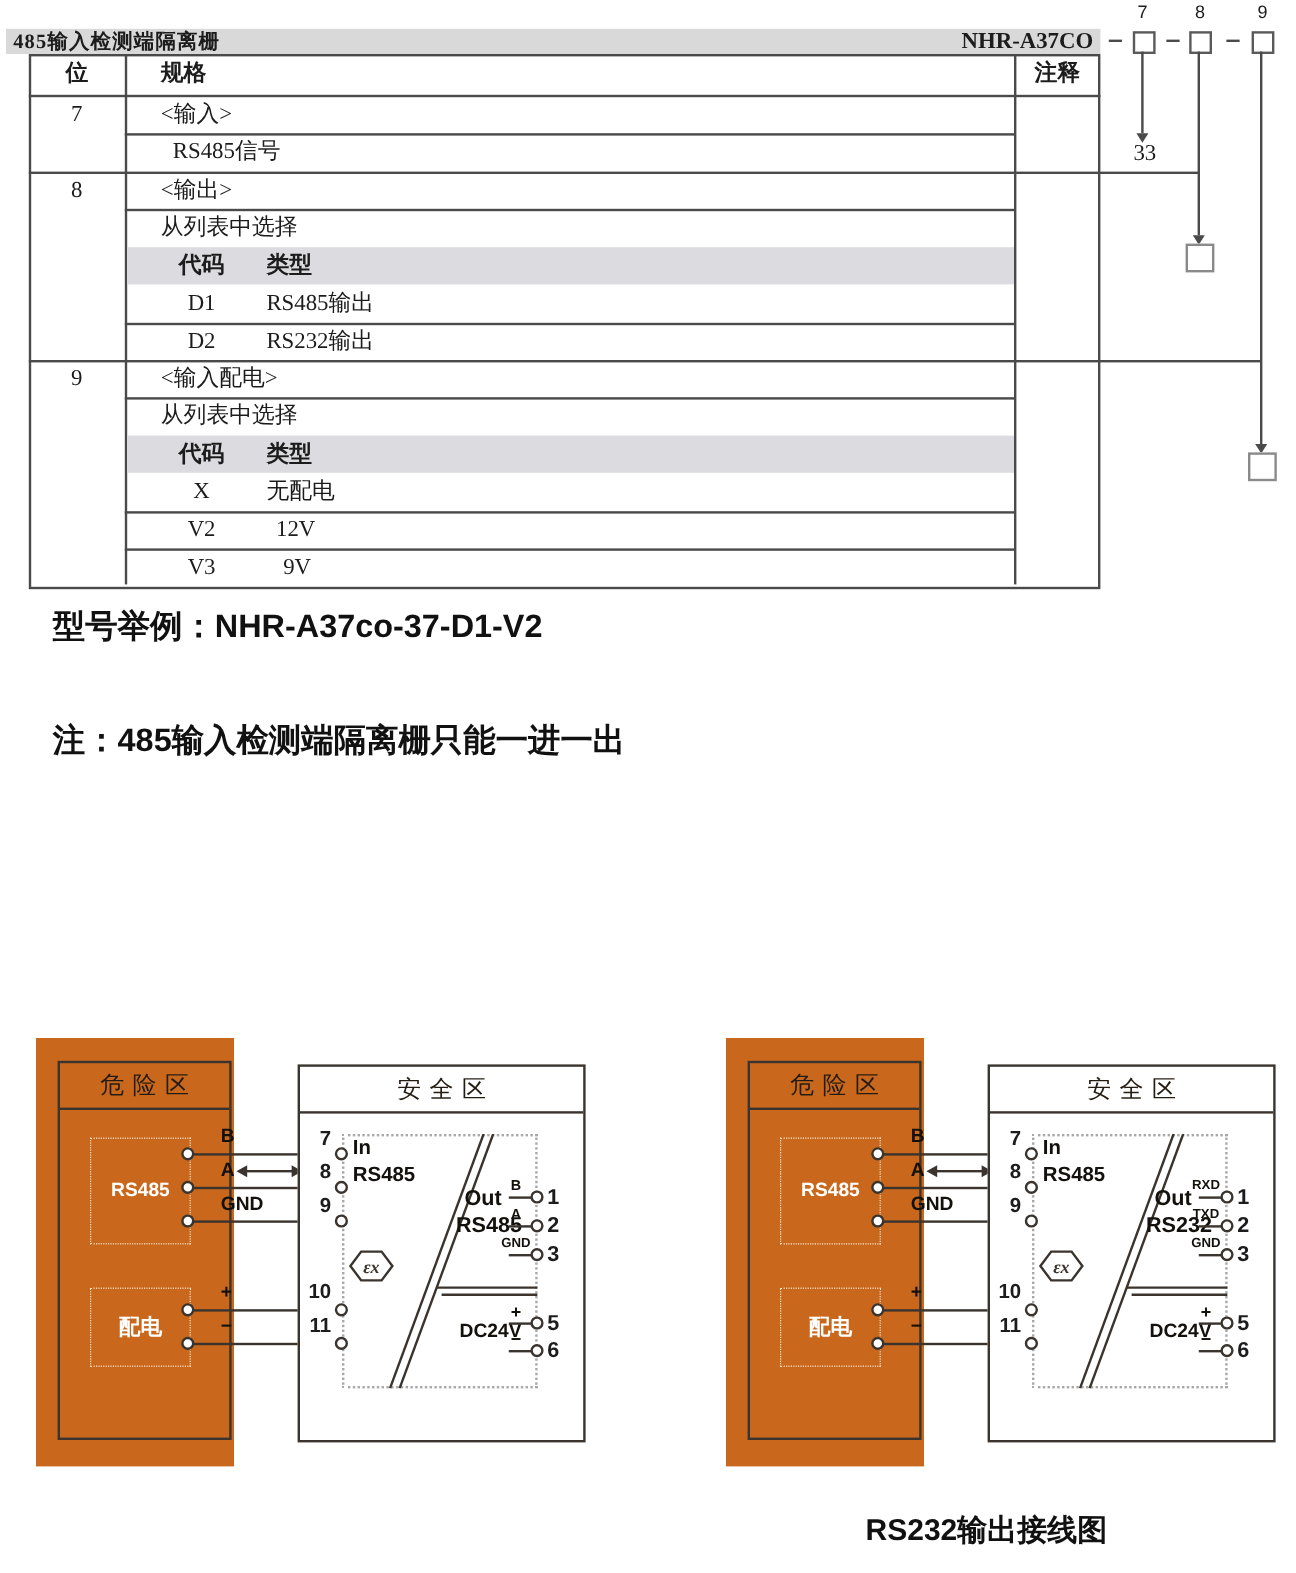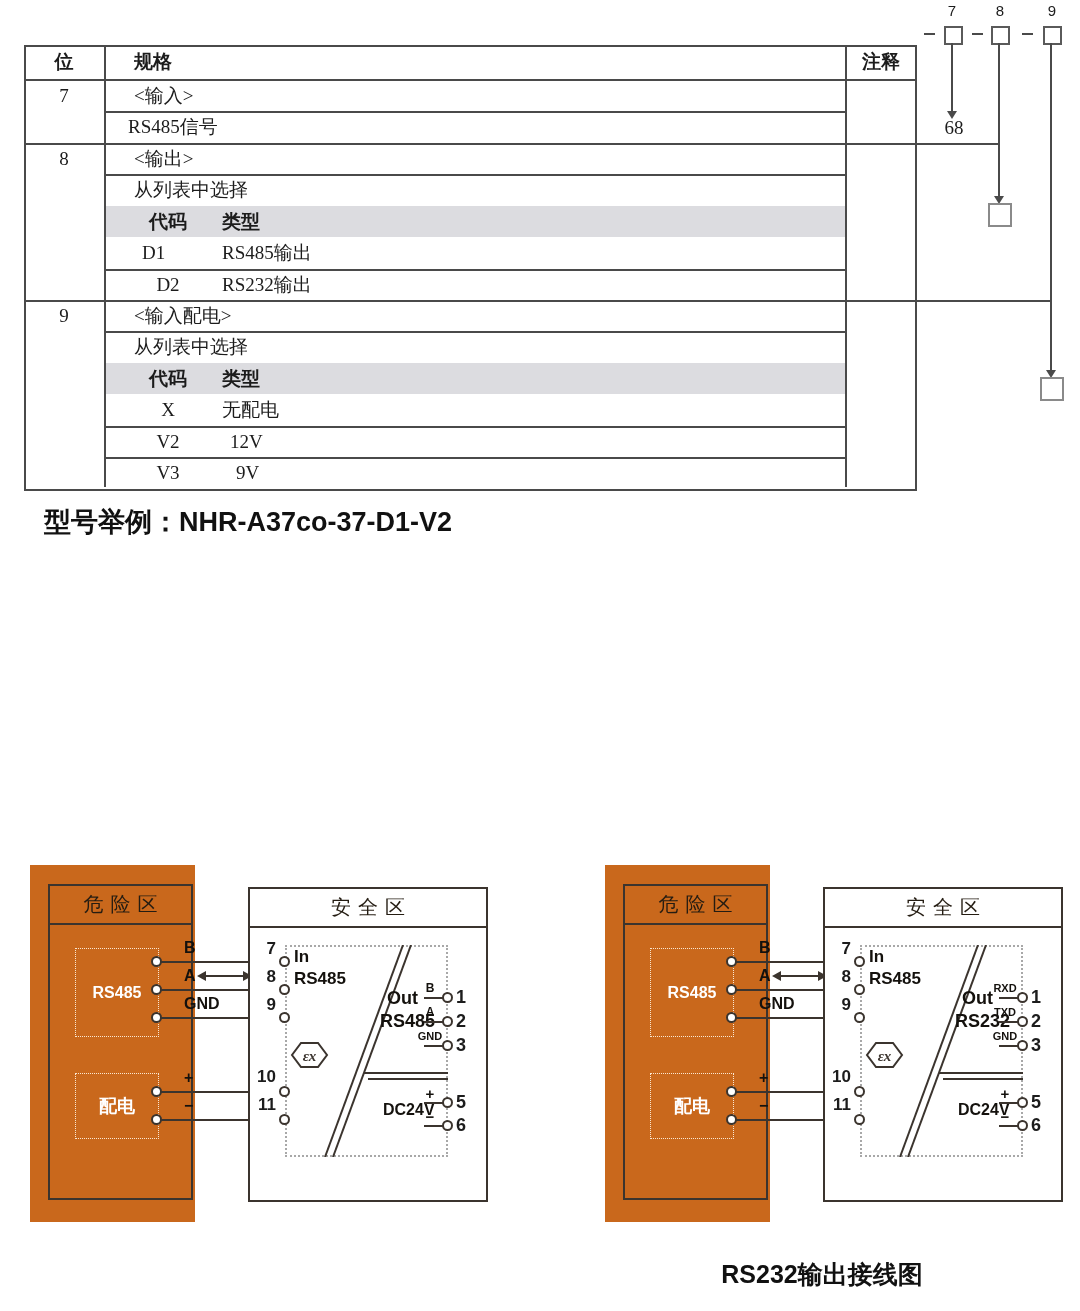--- a/index.html
+++ b/index.html
@@ -49,20 +49,24 @@
   .biglab{font-weight:bold;color:#14110d;}
   .tri-l{width:0;height:0;border-top:5px solid transparent;border-bottom:5px solid transparent;border-right:9px solid #3b342e;}
   .tri-r{width:0;height:0;border-top:5px solid transparent;border-bottom:5px solid transparent;border-left:9px solid #3b342e;}
   .caption{top:1258px;width:240px;text-align:center;font-size:25px;font-weight:bold;color:#111;}
 </style>
 </head>
 <body>
 
 <div id="page">
 
+  <div class="abs titlebar">
+    <span class="tl">485输入检测端隔离栅</span>
+    <span class="tr">NHR-A37CO</span>
+  </div>
 
   <div class="abs tableframe"></div>
   <div class="abs vline" style="left:104px;top:45px;width:2px;height:442px;"></div>
   <div class="abs vline" style="left:845px;top:45px;width:2px;height:442px;"></div>
   <div class="abs hline" style="left:24px;top:79px;width:893px;height:2px;"></div>
   <div class="abs hline" style="left:104px;top:111px;width:741px;height:2px;"></div>
   <div class="abs hline" style="left:24px;top:143px;width:975px;height:2px;"></div>
   <div class="abs hline" style="left:104px;top:174px;width:741px;height:2px;"></div>
   <div class="abs hline" style="left:104px;top:269px;width:741px;height:2px;"></div>
   <div class="abs hline" style="left:24px;top:300px;width:1027px;height:2px;"></div>
@@ -74,29 +78,29 @@
 
   <div class="abs tcell th" style="left:24px;top:45px;width:80px;height:34px;line-height:34px;text-align:center;">位</div>
   <div class="abs tcell th" style="left:134px;top:45px;height:34px;line-height:34px;">规格</div>
   <div class="abs tcell th" style="left:845px;top:45px;width:72px;height:34px;line-height:34px;text-align:center;">注释</div>
 
   <div class="abs tcell" style="left:24px;top:80px;width:80px;text-align:center;">7</div>
   <div class="abs tcell" style="left:24px;top:143px;width:80px;text-align:center;">8</div>
   <div class="abs tcell" style="left:24px;top:300px;width:80px;text-align:center;">9</div>
 
   <div class="abs tcell" style="left:134px;top:80px;">&lt;输入&gt;</div>
-  <div class="abs tcell" style="left:128px;top:111px;">RS485信号</div>
+  <div class="abs tcell" style="left:144px;top:111px;">RS485信号</div>
   <div class="abs tcell" style="left:134px;top:143px;">&lt;输出&gt;</div>
   <div class="abs tcell" style="left:134px;top:174px;">从列表中选择</div>
   <div class="abs tcell" style="left:134px;top:300px;">&lt;输入配电&gt;</div>
   <div class="abs tcell" style="left:134px;top:331px;">从列表中选择</div>
 
   <div class="abs tcell th" style="left:142px;top:206px;width:52px;text-align:center;">代码</div>
   <div class="abs tcell th" style="left:222px;top:206px;">类型</div>
-  <div class="abs tcell" style="left:142px;top:237px;width:52px;text-align:left;">D1</div>
+  <div class="abs tcell" style="left:142px;top:237px;width:52px;text-align:center;">D1</div>
   <div class="abs tcell" style="left:222px;top:237px;">RS485输出</div>
   <div class="abs tcell" style="left:142px;top:269px;width:52px;text-align:center;">D2</div>
   <div class="abs tcell" style="left:222px;top:269px;">RS232输出</div>
   <div class="abs tcell th" style="left:142px;top:363px;width:52px;text-align:center;">代码</div>
   <div class="abs tcell th" style="left:222px;top:363px;">类型</div>
   <div class="abs tcell" style="left:142px;top:394px;width:52px;text-align:center;">X</div>
   <div class="abs tcell" style="left:222px;top:394px;">无配电</div>
   <div class="abs tcell" style="left:142px;top:426px;width:52px;text-align:center;">V2</div>
   <div class="abs tcell" style="left:230px;top:426px;">12V</div>
   <div class="abs tcell" style="left:142px;top:457px;width:52px;text-align:center;">V3</div>
@@ -106,29 +110,30 @@
   <div class="abs digit" style="left:984px;top:2px;">8</div>
   <div class="abs digit" style="left:1036px;top:2px;">9</div>
   <div class="abs dash" style="left:924px;top:33px;"></div>
   <div class="abs dash" style="left:972px;top:33px;"></div>
   <div class="abs dash" style="left:1022px;top:33px;"></div>
   <div class="abs modelbox" style="left:944px;top:26px;"></div>
   <div class="abs modelbox" style="left:991px;top:26px;"></div>
   <div class="abs modelbox" style="left:1043px;top:26px;"></div>
   <div class="abs dropline" style="left:951px;top:43px;height:68px;"></div>
   <div class="abs tri-d" style="left:947px;top:111px;"></div>
-  <div class="abs tcell" style="left:941px;top:116px;width:26px;text-align:center;line-height:24px;">68</div>
+  <div class="abs tcell" style="left:941px;top:116px;width:26px;text-align:center;line-height:24px;">33</div>
   <div class="abs dropline" style="left:998px;top:43px;height:153px;"></div>
   <div class="abs tri-d" style="left:994px;top:196px;"></div>
   <div class="abs sqbox" style="left:988px;top:203px;"></div>
   <div class="abs dropline" style="left:1050px;top:43px;height:327px;"></div>
   <div class="abs tri-d" style="left:1046px;top:370px;"></div>
   <div class="abs sqbox" style="left:1040px;top:377px;"></div>
 
   <div class="abs note" style="top:505px;">型号举例：NHR-A37co-37-D1-V2</div>
+  <div class="abs note" style="top:600px;">注：485输入检测端隔离栅只能一进一出</div>
 
 
   <div class="diagram" style="left:0;">
     <div class="abs orange"></div>
     <div class="abs innerbox">
       <div class="zoneheader">危险区</div>
     </div>
     <div class="abs dotbox" style="left:75px;top:948px;width:82px;height:87px;font-size:16px;">RS485</div>
     <div class="abs dotbox" style="left:75px;top:1073px;width:82px;height:64px;font-size:18px;">配电</div>
 

